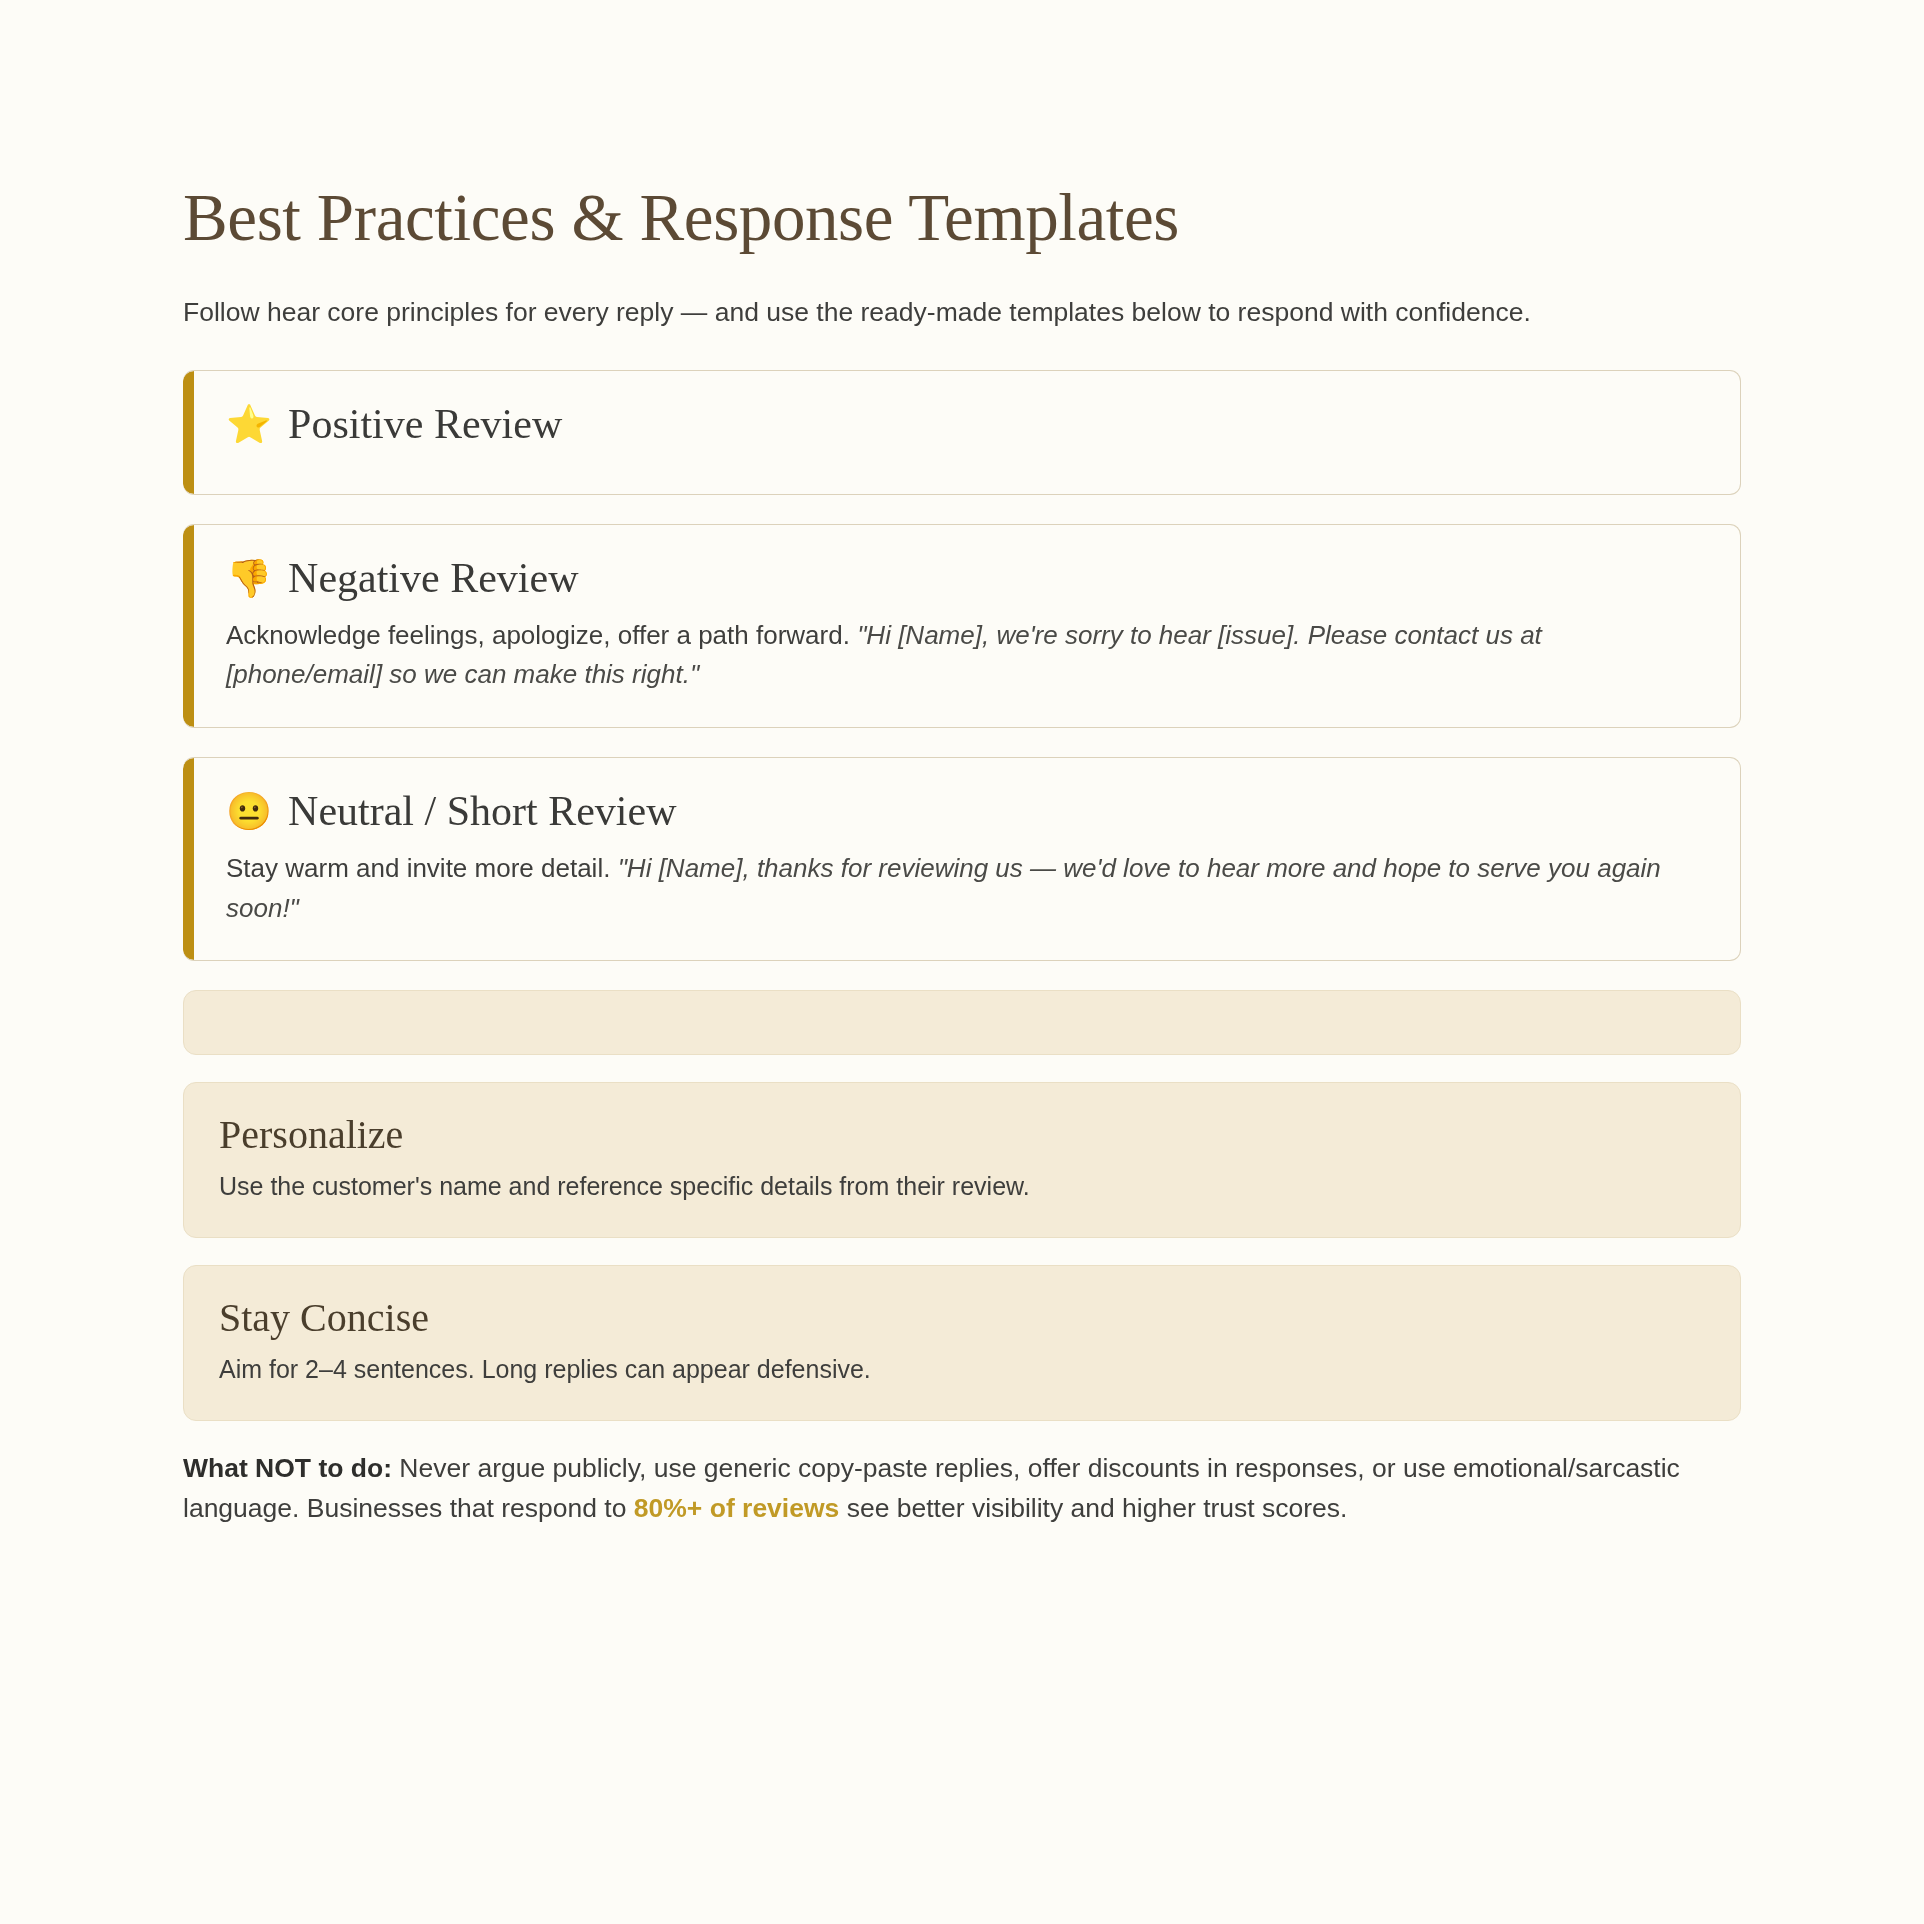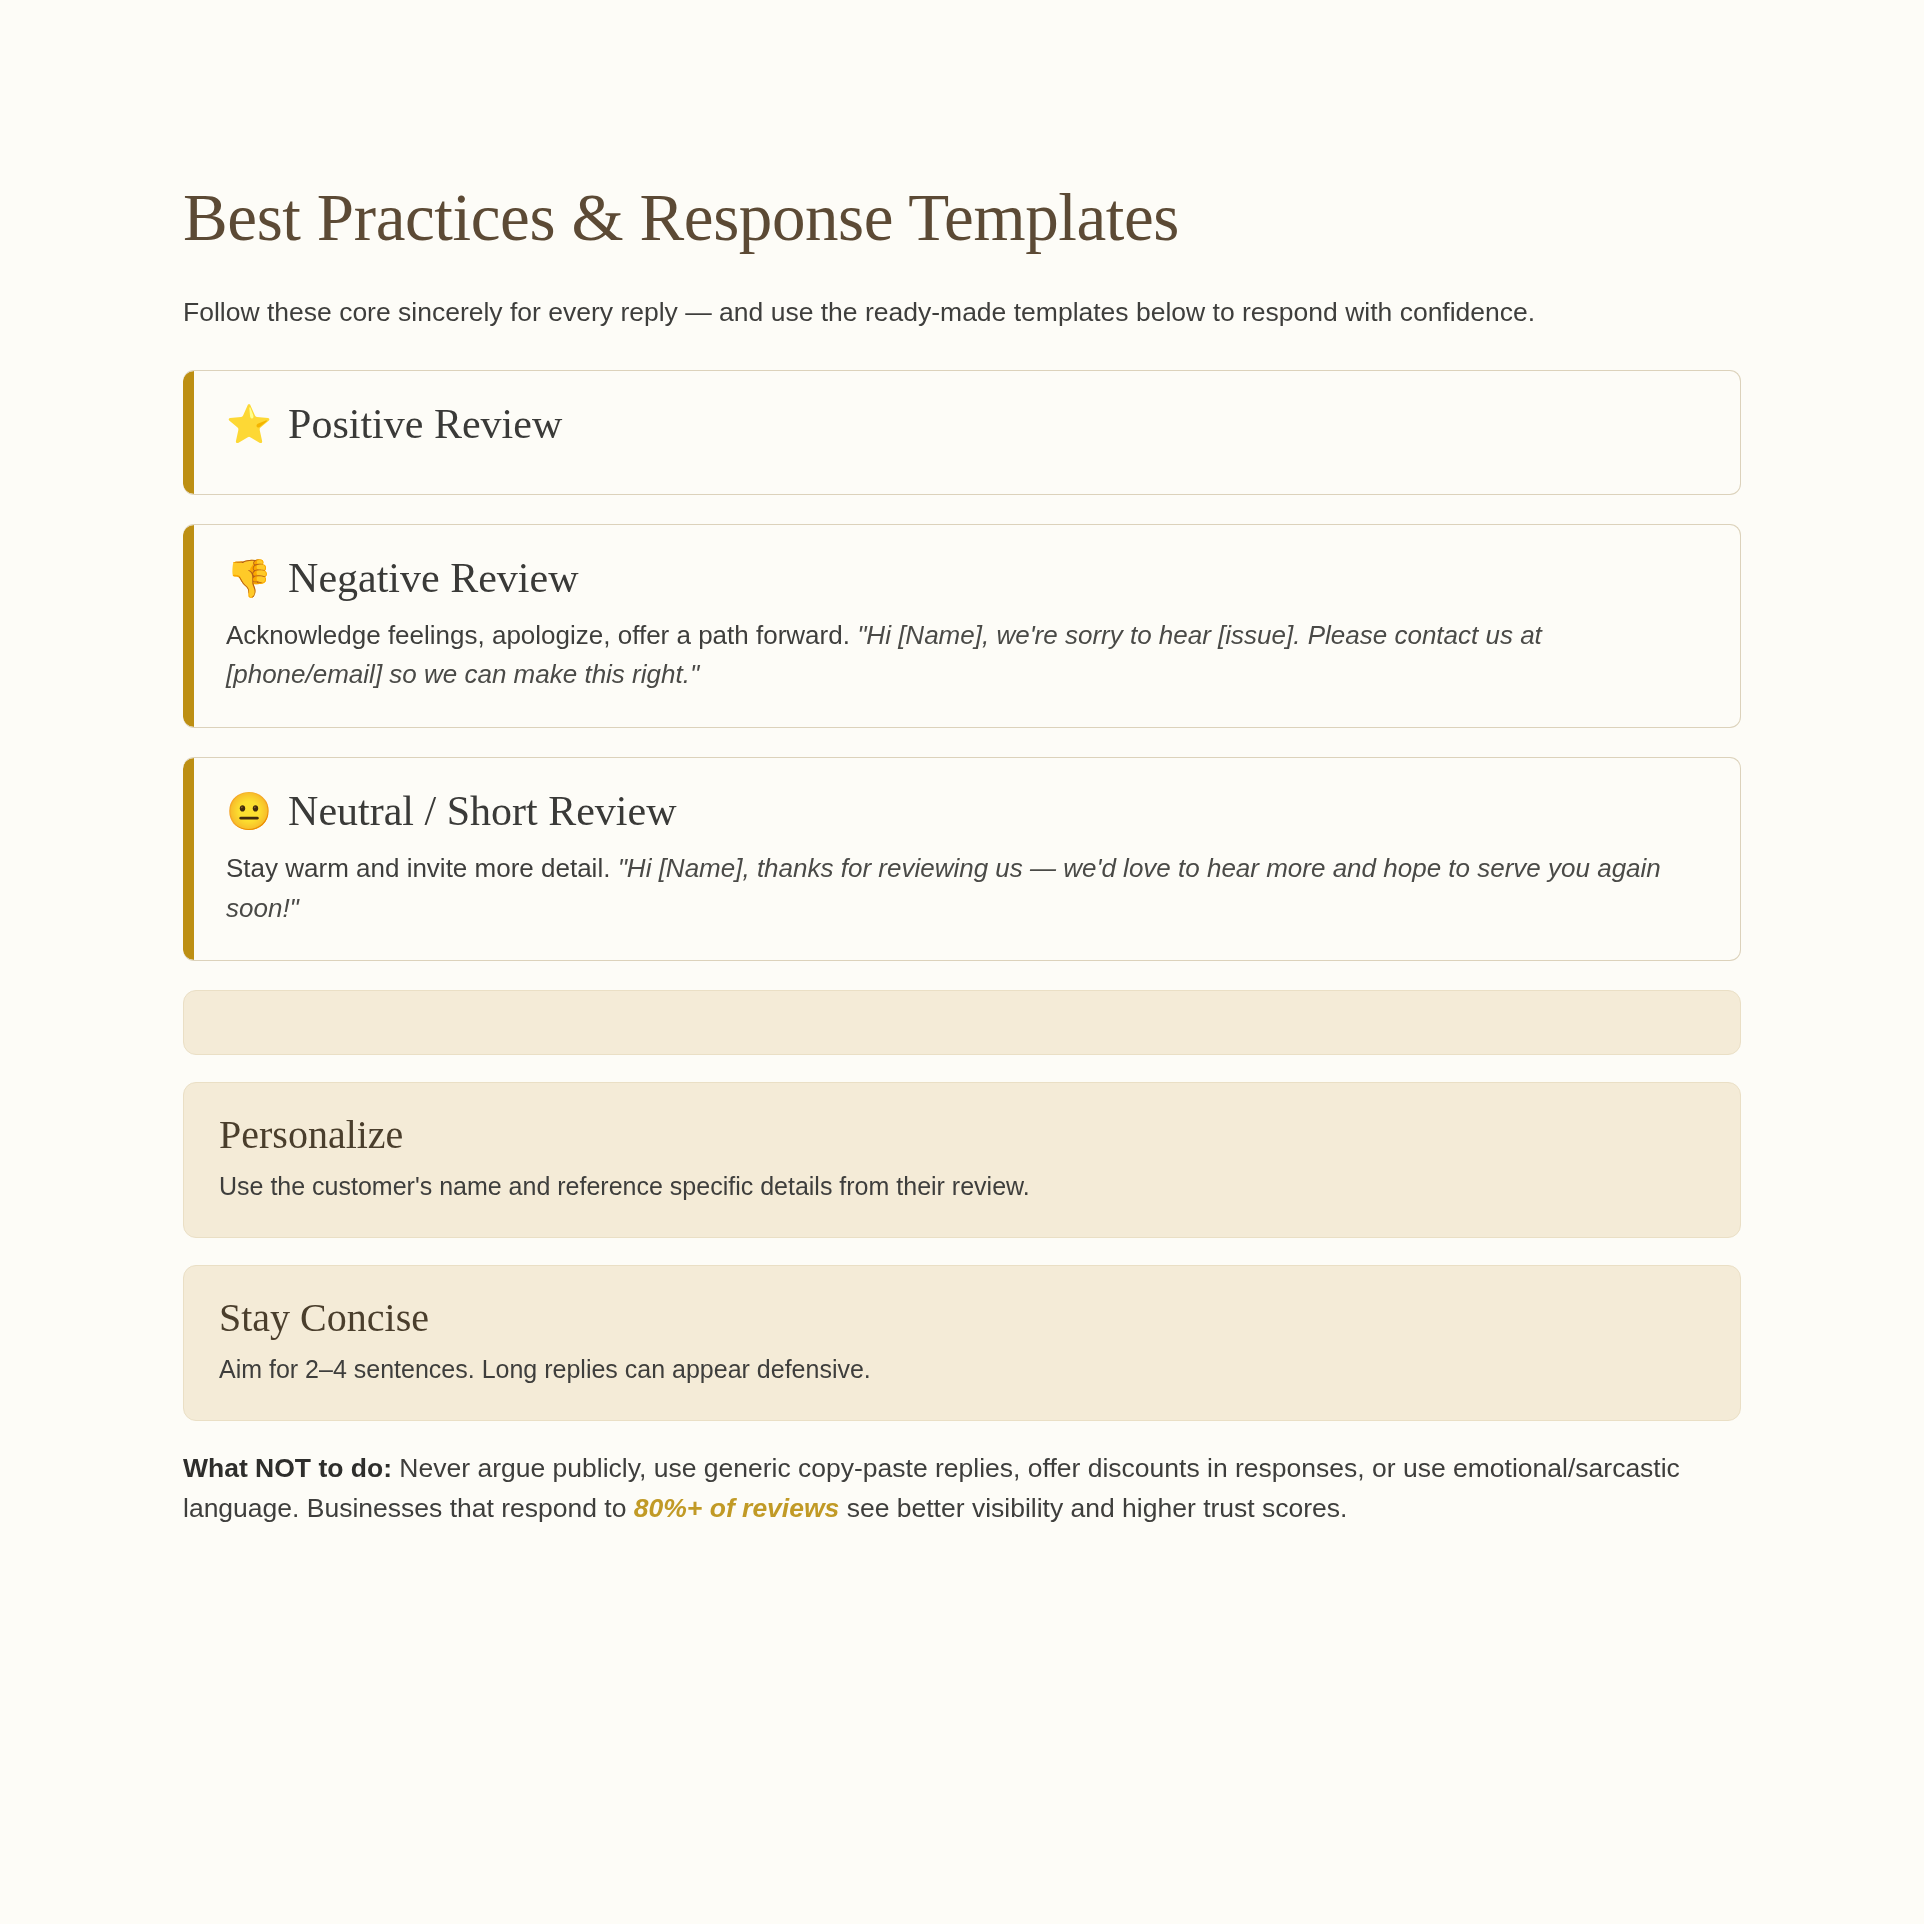--- a/index.html
+++ b/index.html
@@ -128,31 +128,30 @@
   }
 
   .footer-note .strong-label {
     font-weight: 700;
     color: #2E2E2C;
   }
 
   .footer-note .gold-stat {
     font-weight: 700;
     color: #C19A26;
-    font-style: italic;
   }
 </style>
 </head>
 <body>
 
 <div class="page">
 
   <h1 class="page-title">Best Practices &amp; Response Templates</h1>
 
-  <p class="page-subtitle">Follow these core sincerely for every reply — and use the ready-made templates below to respond with confidence.</p>
+  <p class="page-subtitle">Follow hear core principles for every reply — and use the ready-made templates below to respond with confidence.</p>
 
   <section class="template-card">
     <div class="template-card-header">
       <span class="template-emoji">⭐</span>
       <h2 class="template-title">Positive Review</h2>
     </div>
   </section>
 
   <section class="template-card">
     <div class="template-card-header">

